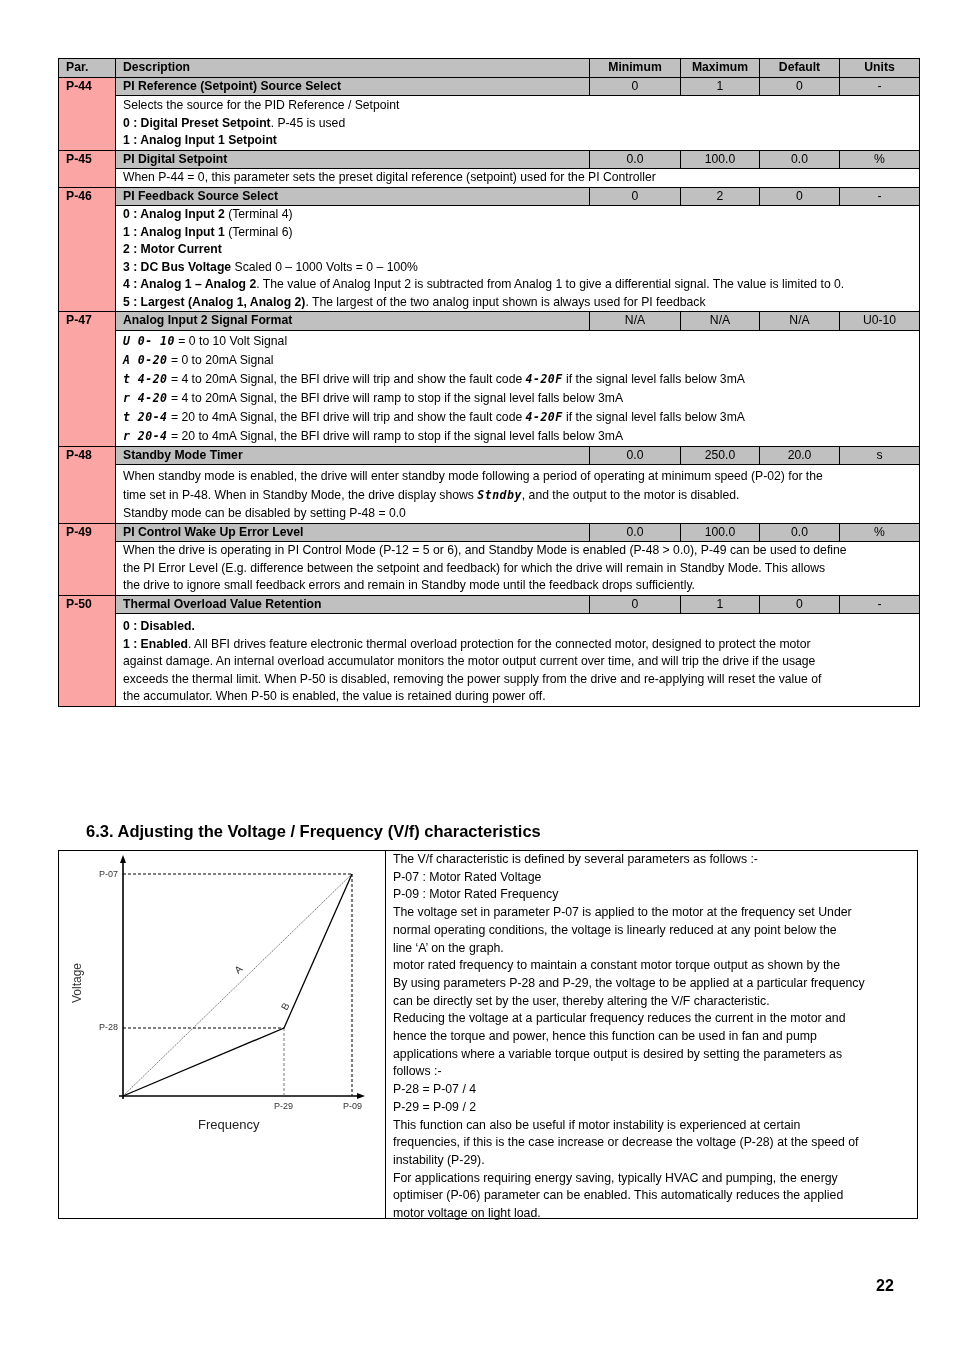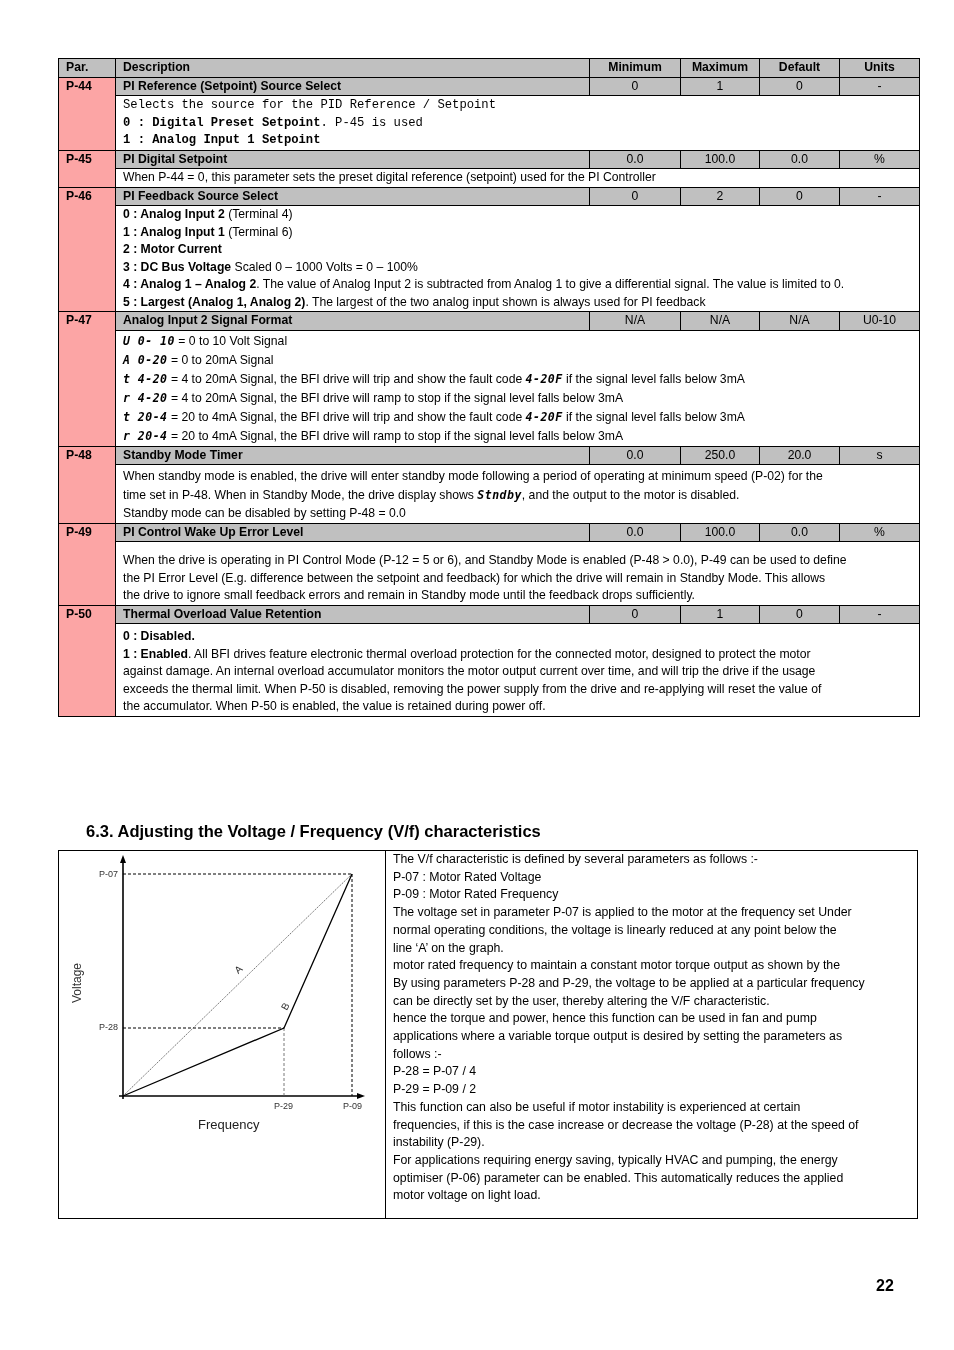--- a/index.html
+++ b/index.html
@@ -48,21 +48,21 @@
 
     <tr>
       <td class="par" rowspan="2">P-44</td>
       <td class="name">PI Reference (Setpoint) Source Select</td>
       <td class="val">0</td>
       <td class="val">1</td>
       <td class="val">0</td>
       <td class="val">-</td>
     </tr>
     <tr>
-      <td class="desc" colspan="5" style="padding-top:1px;font-family:Liberation Mono, monospace;">
+      <td class="desc" colspan="5" style="padding-top:1px;">
         <div><span>Selects the source for the PID Reference / Setpoint</span></div>
         <div><span class="b">0 : Digital Preset Setpoint</span><span>. P-45 is used</span></div>
         <div><span class="b">1 : Analog Input 1 Setpoint</span></div>
       </td>
     </tr>
 
     <tr>
       <td class="par" rowspan="2">P-45</td>
       <td class="name">PI Digital Setpoint</td>
       <td class="val">0.0</td>
@@ -132,21 +132,21 @@
 
     <tr>
       <td class="par" rowspan="2">P-49</td>
       <td class="name">PI Control Wake Up Error Level</td>
       <td class="val">0.0</td>
       <td class="val">100.0</td>
       <td class="val">0.0</td>
       <td class="val">%</td>
     </tr>
     <tr>
-      <td class="desc" colspan="5" style="padding-top:10px;">
+      <td class="desc" colspan="5" style="padding-top:0;">
         <div><span>When the drive is operating in PI Control Mode (P-12 = 5 or 6), and Standby Mode is enabled (P-48 &gt; 0.0), P-49 can be used to define</span></div>
         <div><span>the PI Error Level (E.g. difference between the setpoint and feedback) for which the drive will remain in Standby Mode. This allows</span></div>
         <div><span>the drive to ignore small feedback errors and remain in Standby mode until the feedback drops sufficiently.</span></div>
       </td>
     </tr>
 
     <tr>
       <td class="par" rowspan="2">P-50</td>
       <td class="name">Thermal Overload Value Retention</td>
       <td class="val">0</td>
@@ -198,20 +198,21 @@
   <div class="vf-text">
     <div>The V/f characteristic is defined by several parameters as follows :-</div>
     <div>P-07 : Motor Rated Voltage</div>
     <div>P-09 : Motor Rated Frequency</div>
     <div>The voltage set in parameter P-07 is applied to the motor at the frequency set Under</div>
     <div>normal operating conditions, the voltage is linearly reduced at any point below the</div>
     <div>line ‘A’ on the graph.</div>
     <div>motor rated frequency to maintain a constant motor torque output as shown by the</div>
     <div>By using parameters P-28 and P-29, the voltage to be applied at a particular frequency</div>
     <div>can be directly set by the user, thereby altering the V/F characteristic.</div>
+    <div>Reducing the voltage at a particular frequency reduces the current in the motor and</div>
     <div>hence the torque and power, hence this function can be used in fan and pump</div>
     <div>applications where a variable torque output is desired by setting the parameters as</div>
     <div>follows :-</div>
     <div>P-28 = P-07 / 4</div>
     <div>P-29 = P-09 / 2</div>
     <div>This function can also be useful if motor instability is experienced at certain</div>
     <div>frequencies, if this is the case increase or decrease the voltage (P-28) at the speed of</div>
     <div>instability (P-29).</div>
     <div>For applications requiring energy saving, typically HVAC and pumping, the energy</div>
     <div>optimiser (P-06) parameter can be enabled.  This automatically reduces the applied</div>

